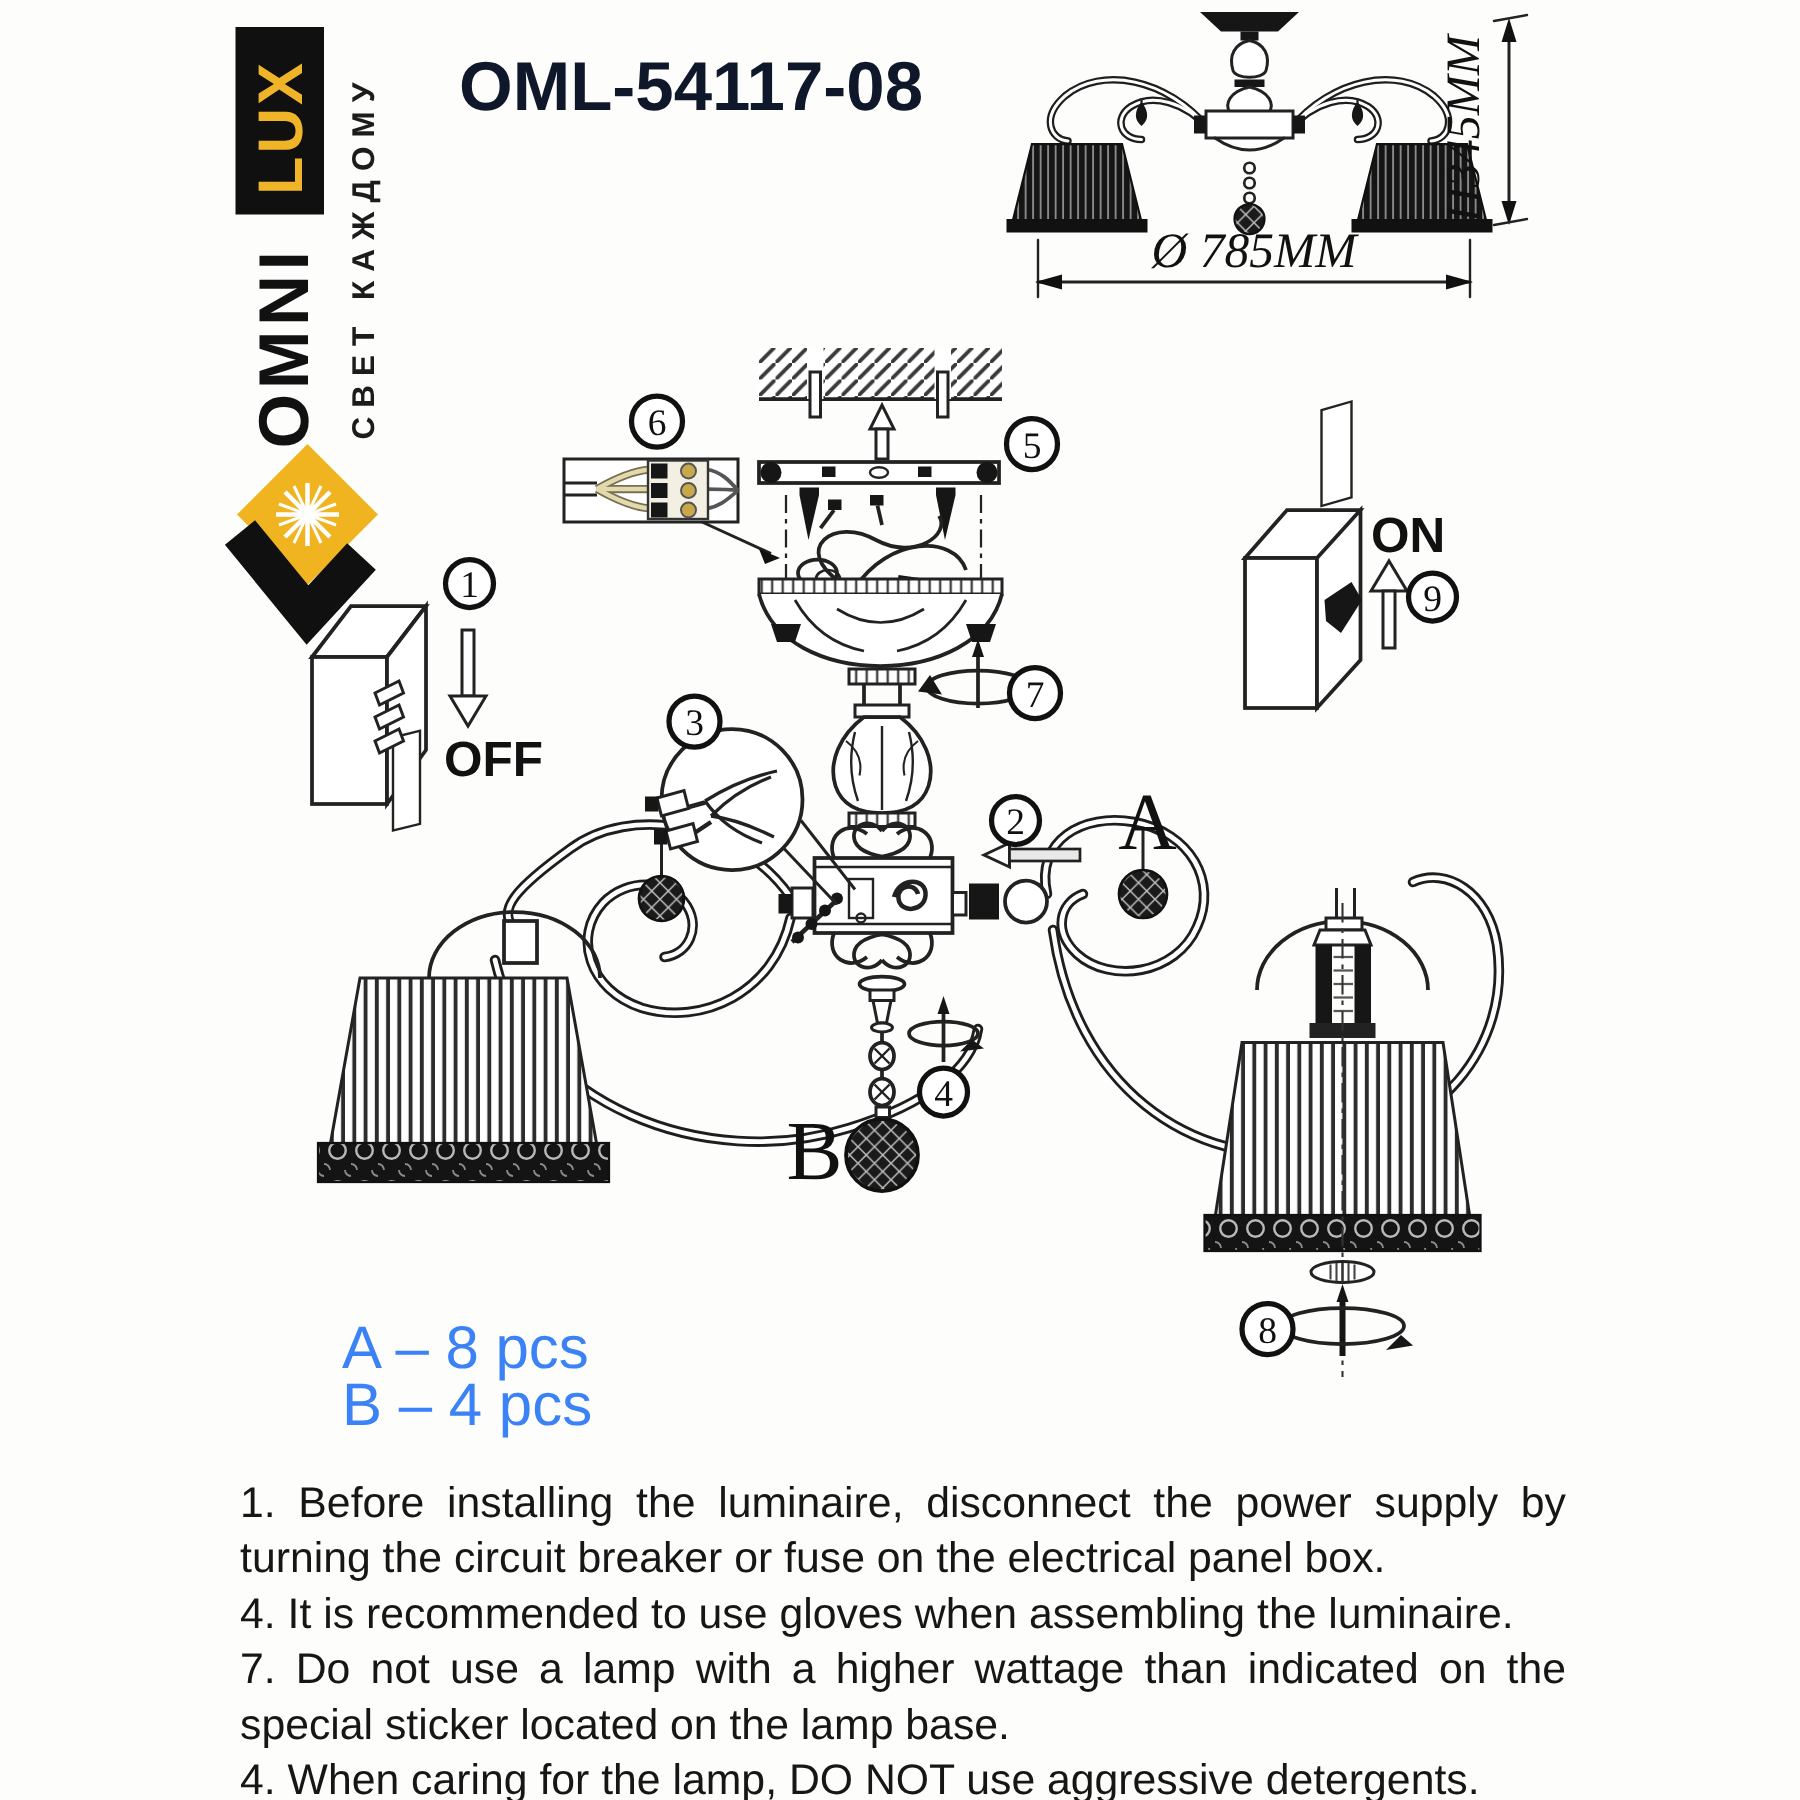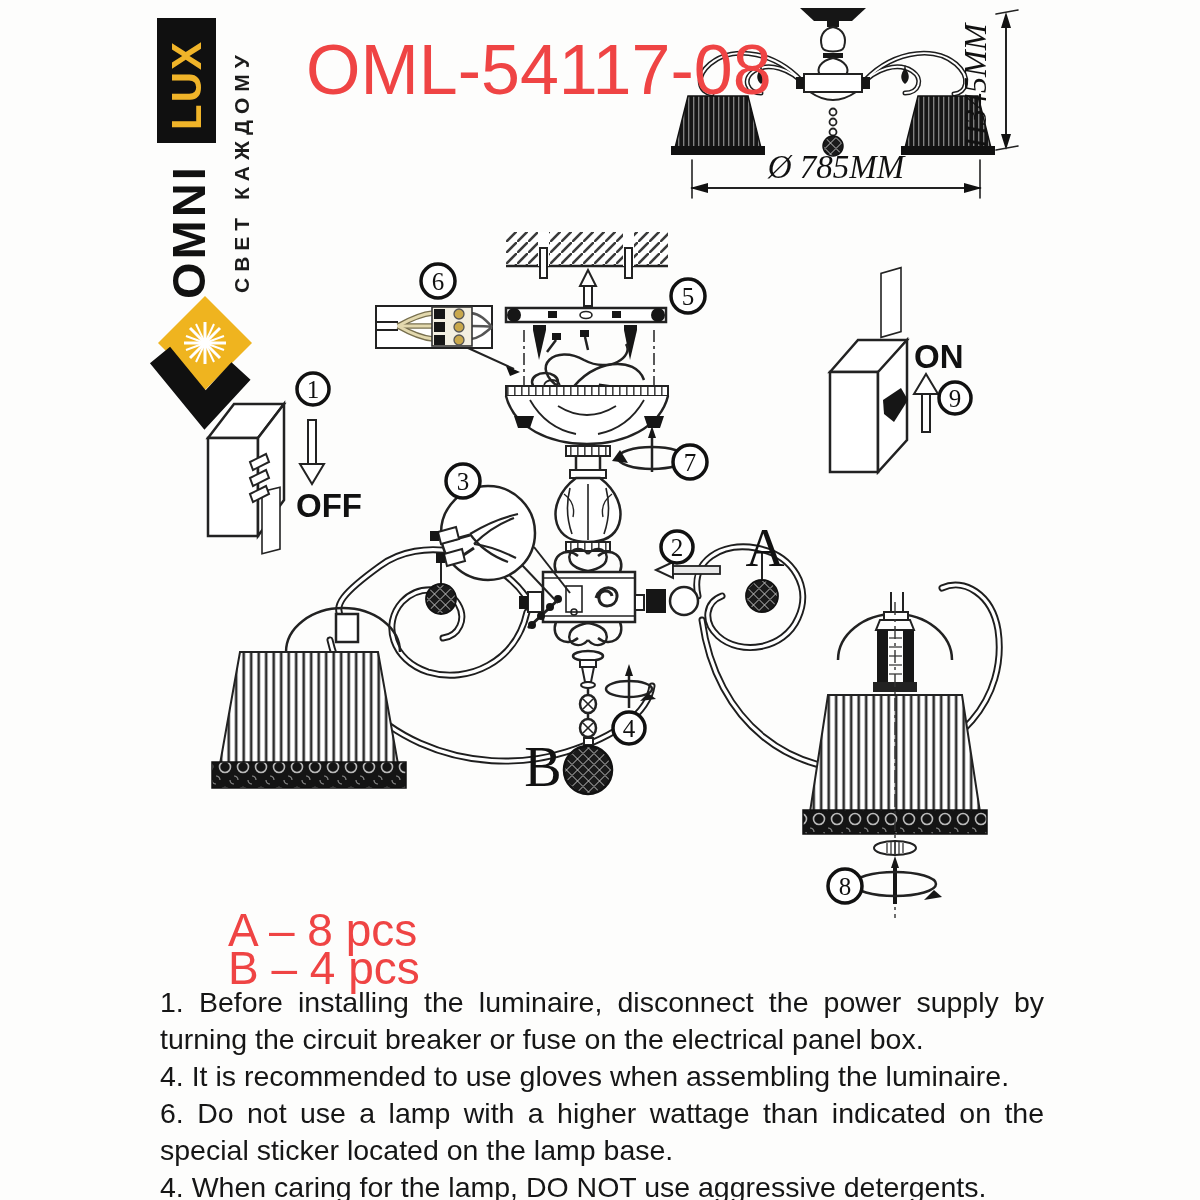--- a/index.html
+++ b/index.html
@@ -1,21 +1,21 @@
 <!DOCTYPE html>
 <html><head>
 <meta charset="utf-8">
 <style>
   html,body{margin:0;padding:0;background:#e9e9e7;}
   .page{position:relative;width:1200px;height:1200px;background:#fdfdfc;overflow:hidden;
         font-family:"Liberation Sans",sans-serif;color:#111;}
   .diagram-svg{position:absolute;left:0;top:0;}
-  .model{position:absolute;left:306px;top:30px;font-size:70px;font-weight:normal;
-         letter-spacing:0px;color:#ef4444;}
-  .parts{position:absolute;left:228px;top:880px;font-size:46px;line-height:38px;color:#ef4444;margin-top:31px;}
+  .model{position:absolute;left:306px;top:30px;font-size:46px;font-weight:bold;
+         letter-spacing:0px;color:#0f172a;}
+  .parts{position:absolute;left:228px;top:880px;font-size:40px;line-height:38px;color:#3b82f6;}
   .instructions{position:absolute;left:160px;top:984px;width:884px;font-size:28.5px;
                 line-height:37px;color:#161616;text-align:justify;}
   .instructions p{margin:0;}
   svg text{user-select:none;}
 </style>
 </head>
 <body>
 
 <div class="page">
 
@@ -444,17 +444,17 @@
 <div class="model">OML-54117-08</div>
 
 <div class="parts">
   <div>A – 8 pcs</div>
   <div>B – 4 pcs</div>
 </div>
 
 <div class="instructions">
   <p>1. Before installing the luminaire, disconnect the power supply by turning the circuit breaker or fuse on the electrical panel box.</p>
   <p>4. It is recommended to use gloves when assembling the luminaire.</p>
-  <p>6. Do not use a lamp with a higher wattage than indicated on the special sticker located on the lamp base.</p>
+  <p>7. Do not use a lamp with a higher wattage than indicated on the special sticker located on the lamp base.</p>
   <p>4. When caring for the lamp, DO NOT use aggressive detergents.</p>
 </div>
 
 </div>
 
 </body></html>

